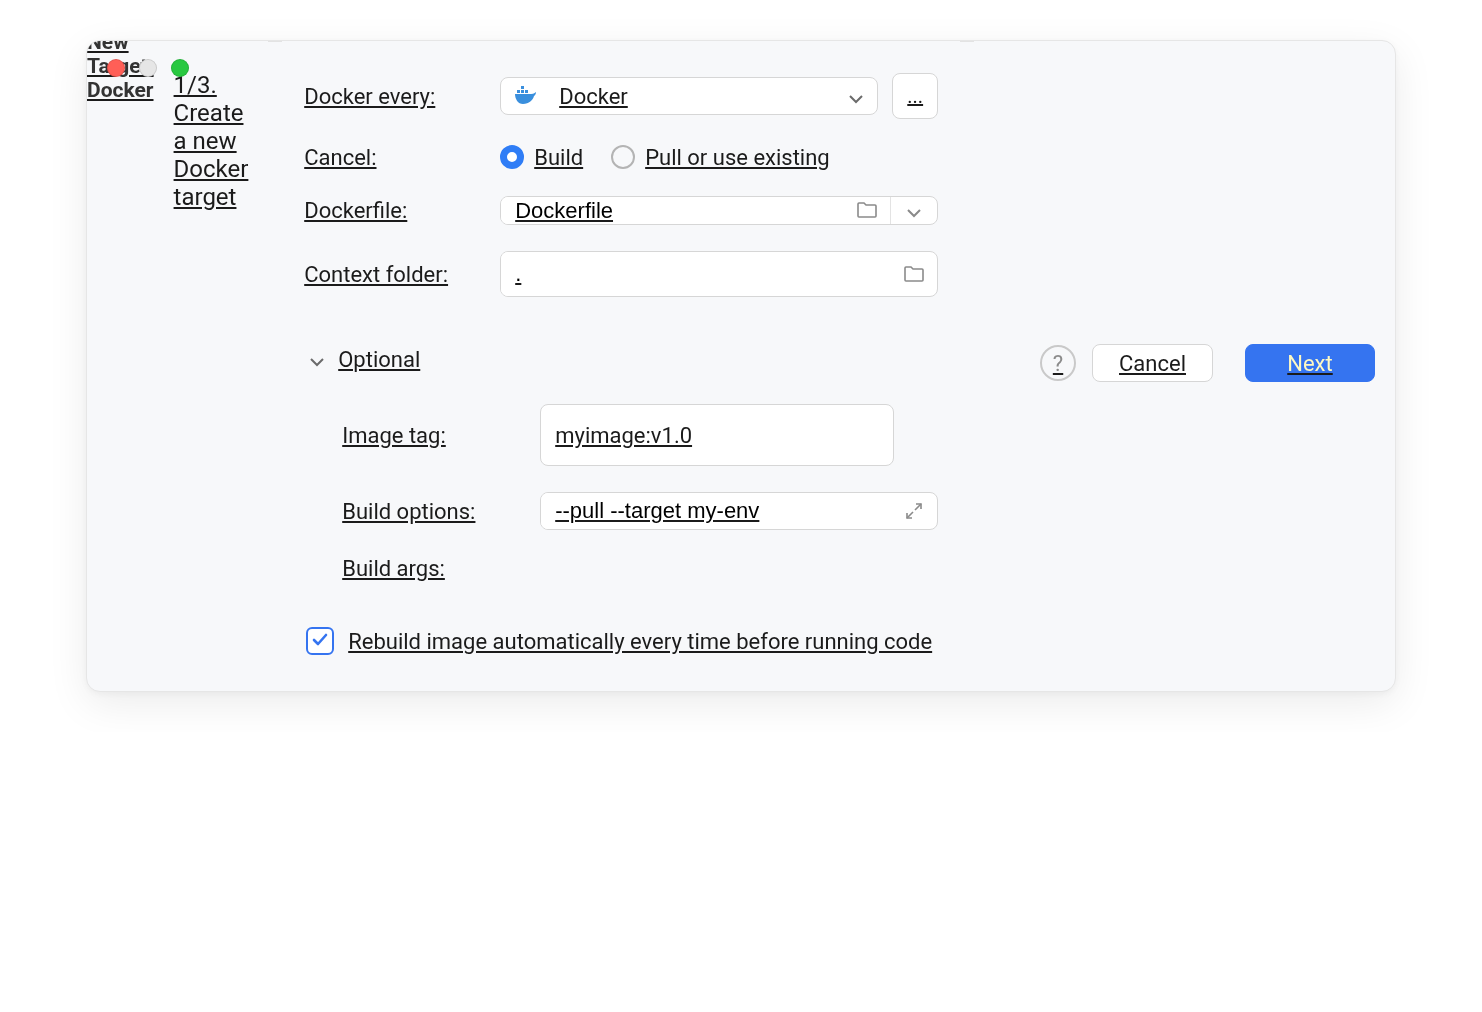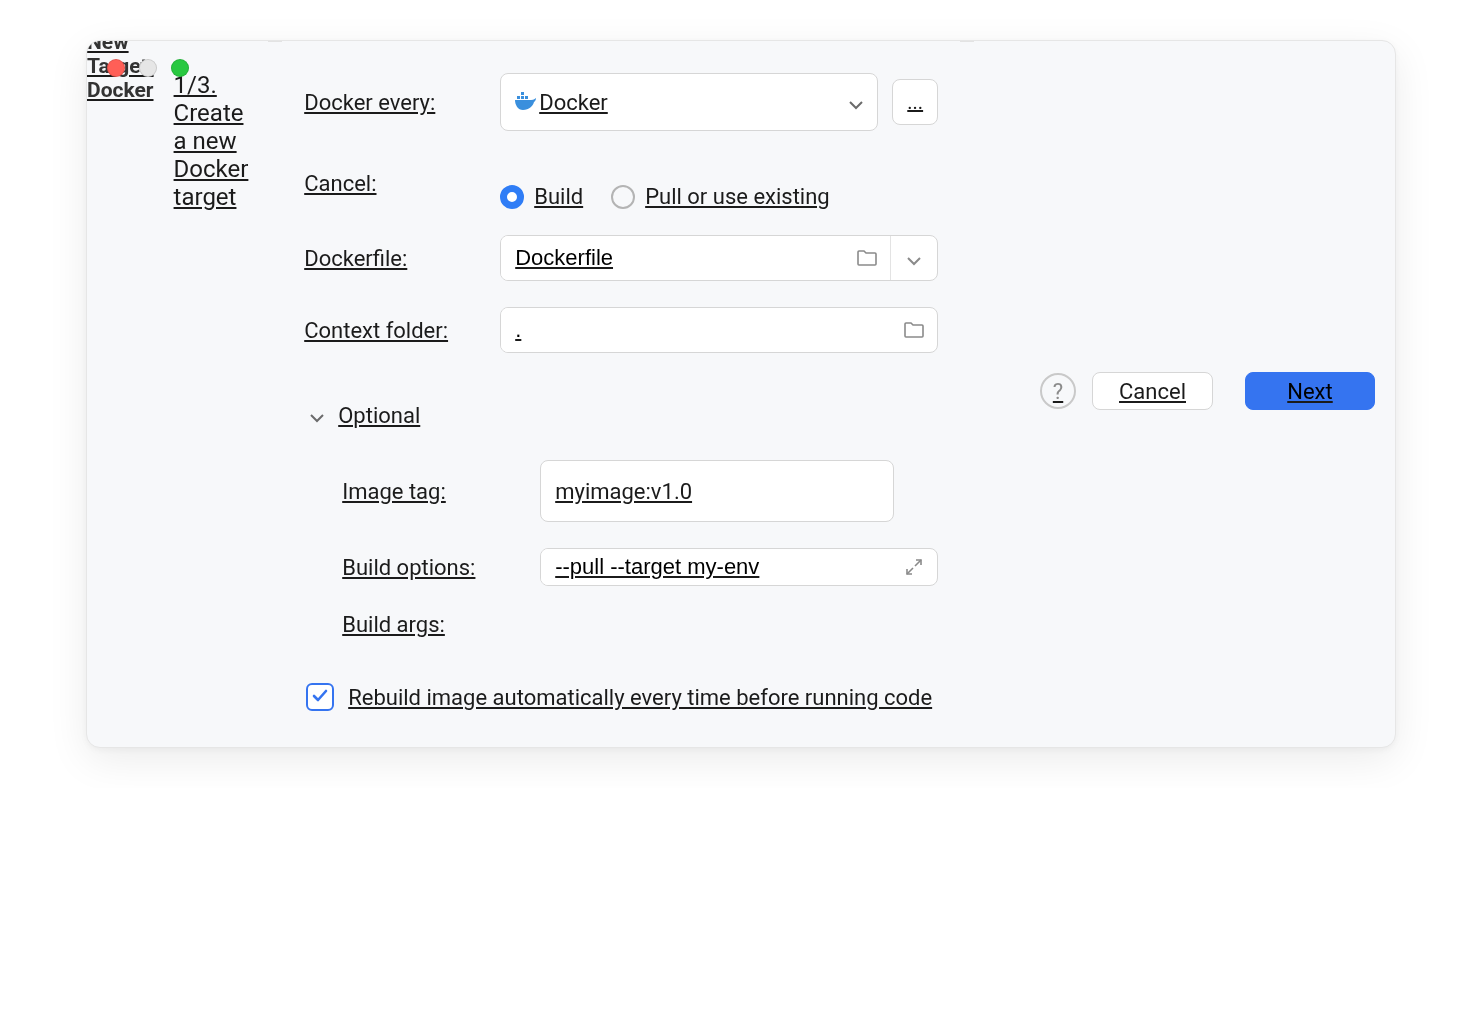--- a/index.html
+++ b/index.html
@@ -75,44 +75,44 @@
   .row {
     display:flex;
     align-items:center;
     gap:18px;
   }
   .label-col { width:178px; font-size:22px; }
   .label-col.indent { width:218px; padding-left:38px; }
   .field-col { flex:1; display:flex; align-items:center; gap:14px; }
 
   .select {
-    height:58px;
+    height:38px;
     border:1px solid var(--border);
     border-radius:8px;
     background:#fff;
     display:flex;
     align-items:center;
     padding:0 14px;
-    gap:2px;
+    gap:22px;
     min-width:378px;
     position:relative;
   }
   .select .chev { margin-left:auto; color:#6b6b6b; }
   .square-btn {
     width:46px; height:46px;
     border:1px solid var(--border);
     border-radius:8px;
     background:#fff;
     display:flex; align-items:center; justify-content:center;
     font-size:20px;
     cursor:pointer;
   }
 
   .radio-group { display:flex; align-items:center; gap:28px; }
-  .radio { display:flex; align-items:center; gap:10px; cursor:pointer;margin-top:27px; }
+  .radio { display:flex; align-items:flex-start; gap:10px; cursor:pointer; }
   .radio .circle {
     width:24px; height:24px; border-radius:50%;
     border:2px solid #b4b4b4;
     display:flex; align-items:center; justify-content:center;
   }
   .radio.selected .circle {
     border:7px solid var(--radio);
     background:#fff;
   }
 
@@ -176,21 +176,21 @@
   .btn {
     height:38px; padding:0 26px; border-radius:8px;
     border:1px solid var(--border);
     background:#fff;
     font-size:22px; cursor:pointer;
     display:flex; align-items:center; justify-content:center;
   }
   .btn.primary {
     background:var(--accent-strong);
     border-color:var(--accent-strong);
-    color:#000000;
+    color:#fef9c3;
     min-width:130px;
     border-radius:8px;
   }
   .spacer { flex:1; }
 
   .narrow { width:354px !important; flex:initial; }
 </style>
 </head>
 <body>
 
@@ -248,21 +248,21 @@
             <span class="circle"></span>
             <span>Pull or use existing</span>
           </div>
         </div>
       </div>
     </div>
 
     <div class="row">
       <div class="label-col">Dockerfile:</div>
       <div class="field-col">
-        <div class="input-with-suffix" style="height:46px;">
+        <div class="input-with-suffix" style="height:29px;">
           <input type="text" value="Dockerfile" style="">
           <div class="suffix-btn">
             <span>
               <svg width="20" height="16" viewBox="0 0 20 16">
                   <path d="M1 2c0-1 1-1 1-1h5l2 2h9c1 0 1 1 1 1v10c0 1-1 1-1 1H2c-1 0-1-1-1-1V2z" fill="none" stroke="#8a8a8a" stroke-width="1.6"></path>
                 </svg>
             </span>
           </div>
           <div class="sep"></div>
           <div class="suffix-btn">

